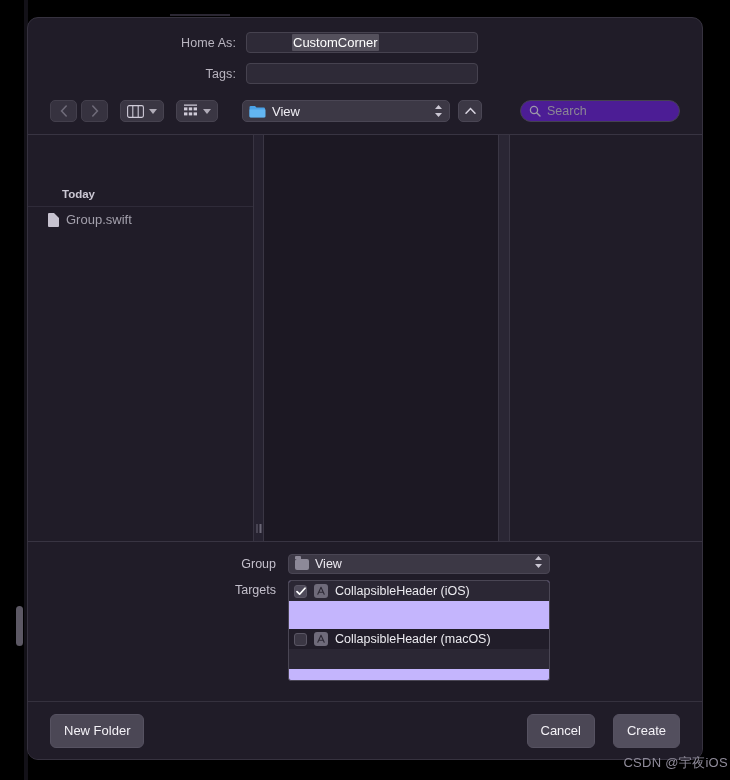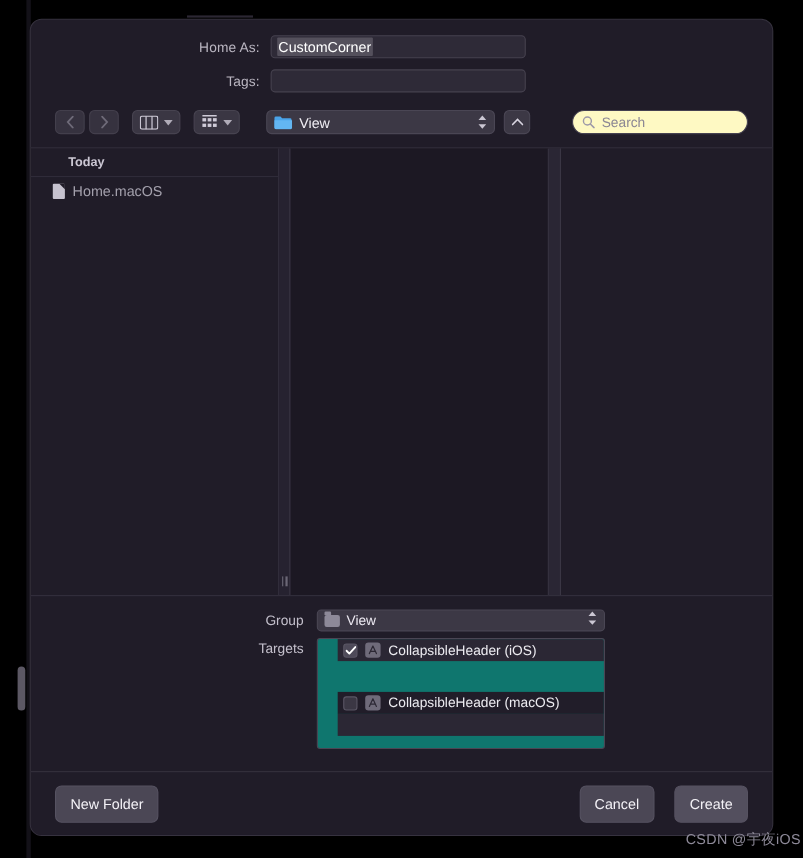--- a/index.html
+++ b/index.html
@@ -64,20 +64,21 @@
     border-radius: 4px;
     display: flex; align-items: center;
     padding: 0 5px;
     font-size: 13px; color: #f2f0f5;
   }
   .text-input .sel {
     background: #54505c;
     color: #ffffff;
     padding: 1px 1px;
     border-radius: 1px;
+    margin-left: 40px;
   }
 
   
   .toolbar {
     display: flex; align-items: center;
     padding: 0 22px 12px 22px;
     gap: 0;
   }
   .nav-group { display: flex; gap: 4px; }
   .nav-btn {
@@ -129,21 +130,21 @@
     width: 24px; height: 22px;
     background: #3c3845;
     border: 1px solid #4a4654;
     border-radius: 5px;
     display: flex; align-items: center; justify-content: center;
     color: #d8d4e0;
     margin-left: 8px;
   }
   .search-box {
     width: 160px; height: 22px;
-    background: #fef9c3;
+    background: #4c1d95;
     border: 1px solid #454150;
     border-radius: 11px;
     display: flex; align-items: center;
     gap: 6px; padding: 0 8px;
     margin-left: auto;
   }
   .search-box .ph {
     font-size: 12.5px; color: #8b8794;
   }
 
@@ -161,20 +162,21 @@
     width: 226px;
     background: #201c28;
     border-right: 1px solid #383442;
     flex-shrink: 0;
   }
   .sb-header {
     font-size: 11.5px; font-weight: bold;
     color: #cbc7d3;
     padding: 7px 0 6px 34px;
     border-bottom: 1px solid #2f2b39;
+    margin-top: 46px;
   }
   .sb-item {
     display: flex; align-items: center; gap: 7px;
     padding: 5px 0 5px 20px;
     font-size: 13px; color: #a3a0ac;
   }
   .doc-icon {
     width: 11px; height: 14px;
     background: #c6c2cf;
     border-radius: 1px;
@@ -247,25 +249,24 @@
   }
   .folder-grey::before {
     content:""; position:absolute; top:-2.5px; left:0;
     width:6px; height:3px; background:#8d8998; border-radius:1px 1px 0 0;
   }
   .group-popup .label { flex: 1; font-size: 12.5px; color: #ece9f1; }
 
   .targets-list {
     width: 262px;
     height: 101px;
-    background: #0f766e;
+    background: #c4b5fd;
     border: 1px solid #4a4654;
     border-radius: 3px;
     overflow: hidden;
-    padding-left: 18px;
   }
   .t-row {
     height: 20px;
     display: flex; align-items: center;
     gap: 7px; padding: 0 5px;
     font-size: 12.5px; color: #ecebf0;
   }
   .t-row.odd { background: #2b2734; }
   .t-row.even { background: #211d29; margin-top: 28px; }
   .cbox {
@@ -411,21 +412,21 @@
     </div>
 
   </div>
 
   <div class="browser">
 
     <div class="sidebar">
       <div class="sb-header">Today</div>
       <div class="sb-item">
         <span class="doc-icon"></span>
-        <span>Home.macOS</span>
+        <span>Group.swift</span>
       </div>
     </div>
 
     <div class="col-strip">
       <span class="col-grip">
           <i></i>
           <i></i>
         </span>
     </div>
 

